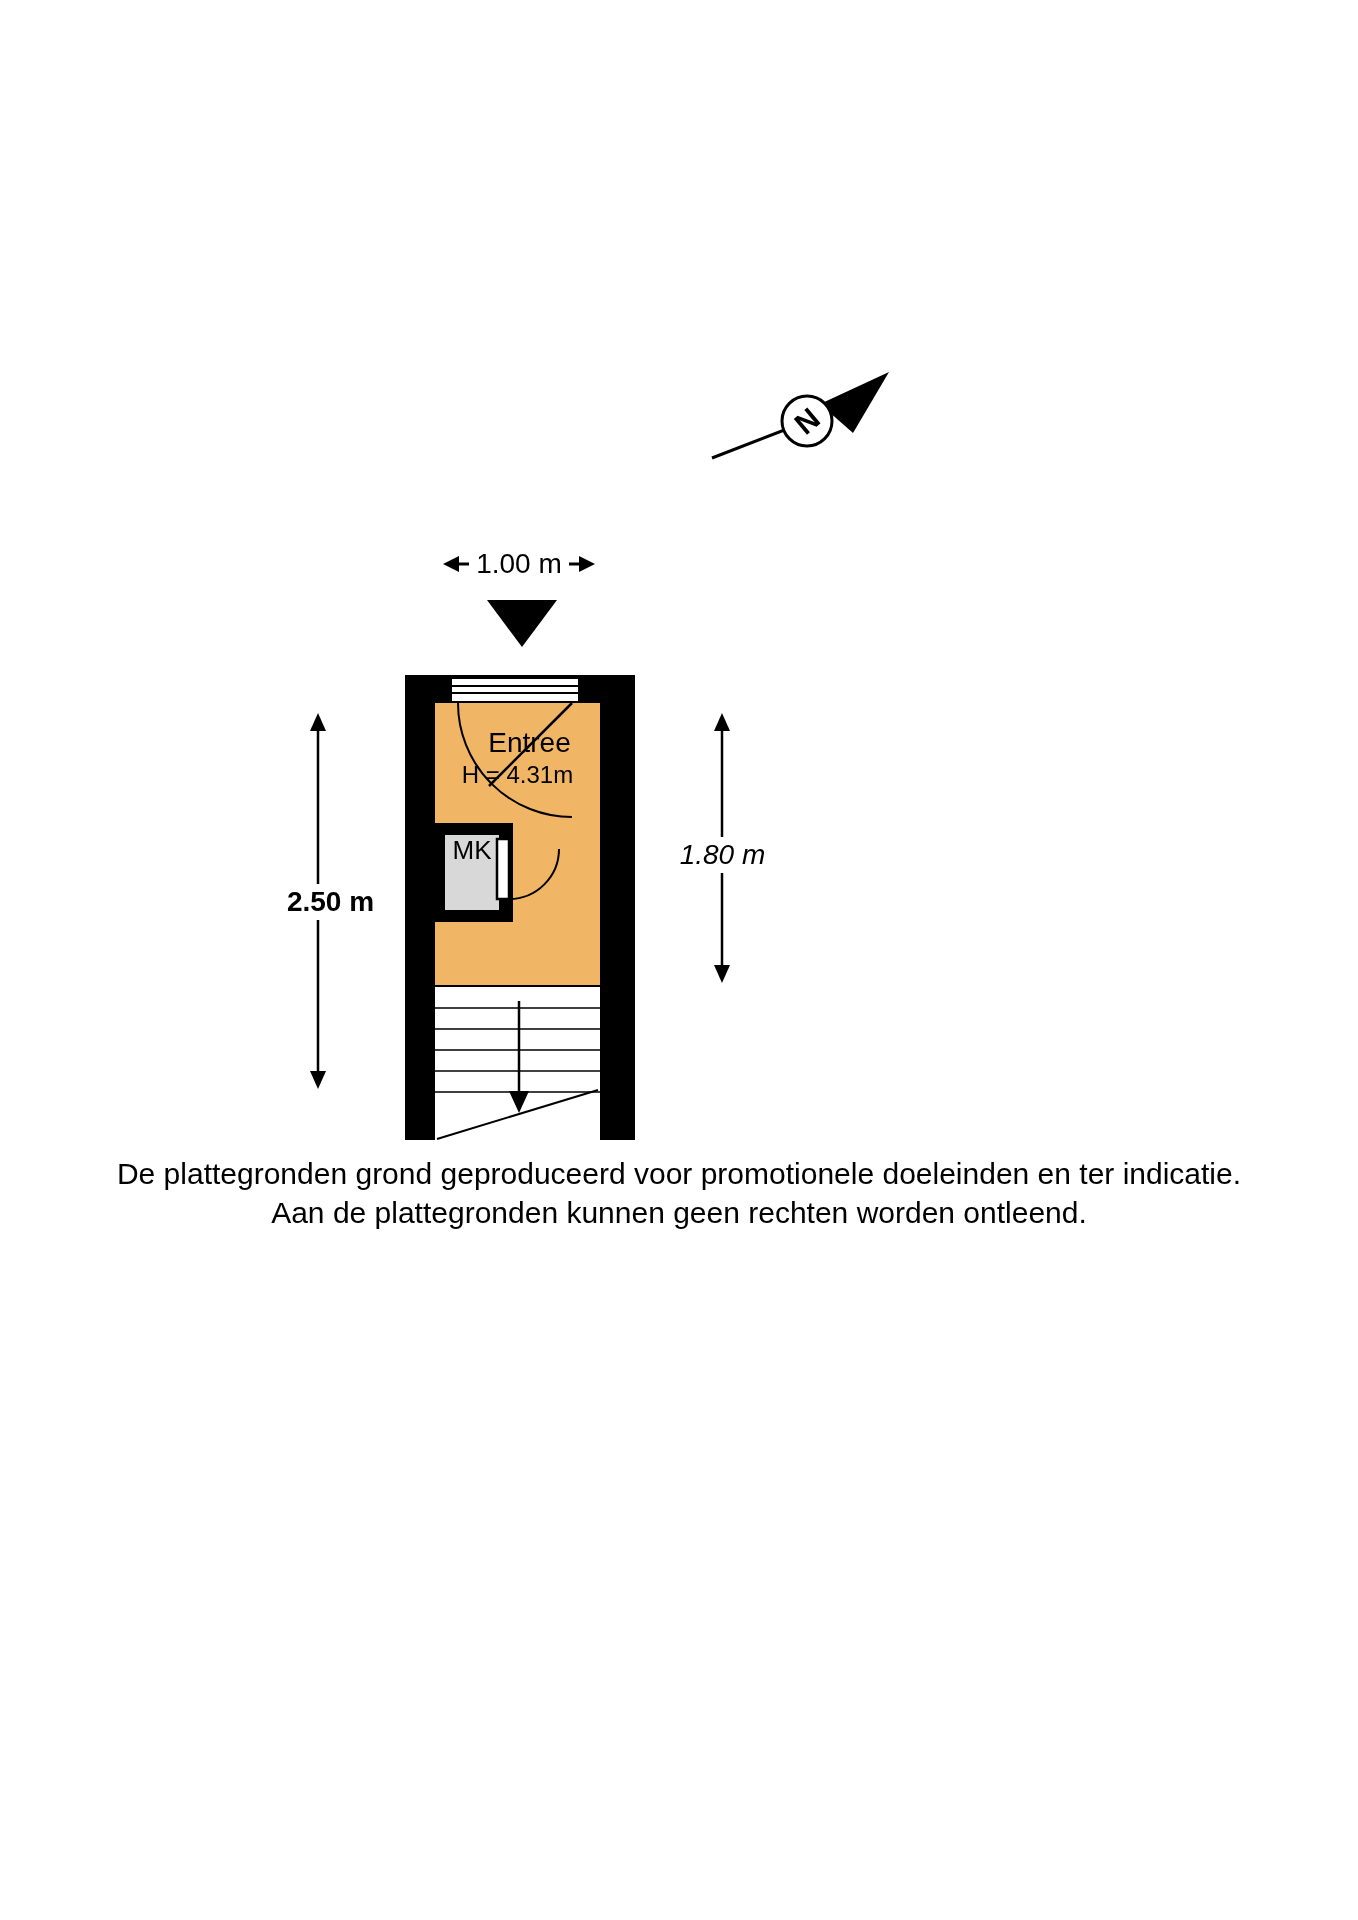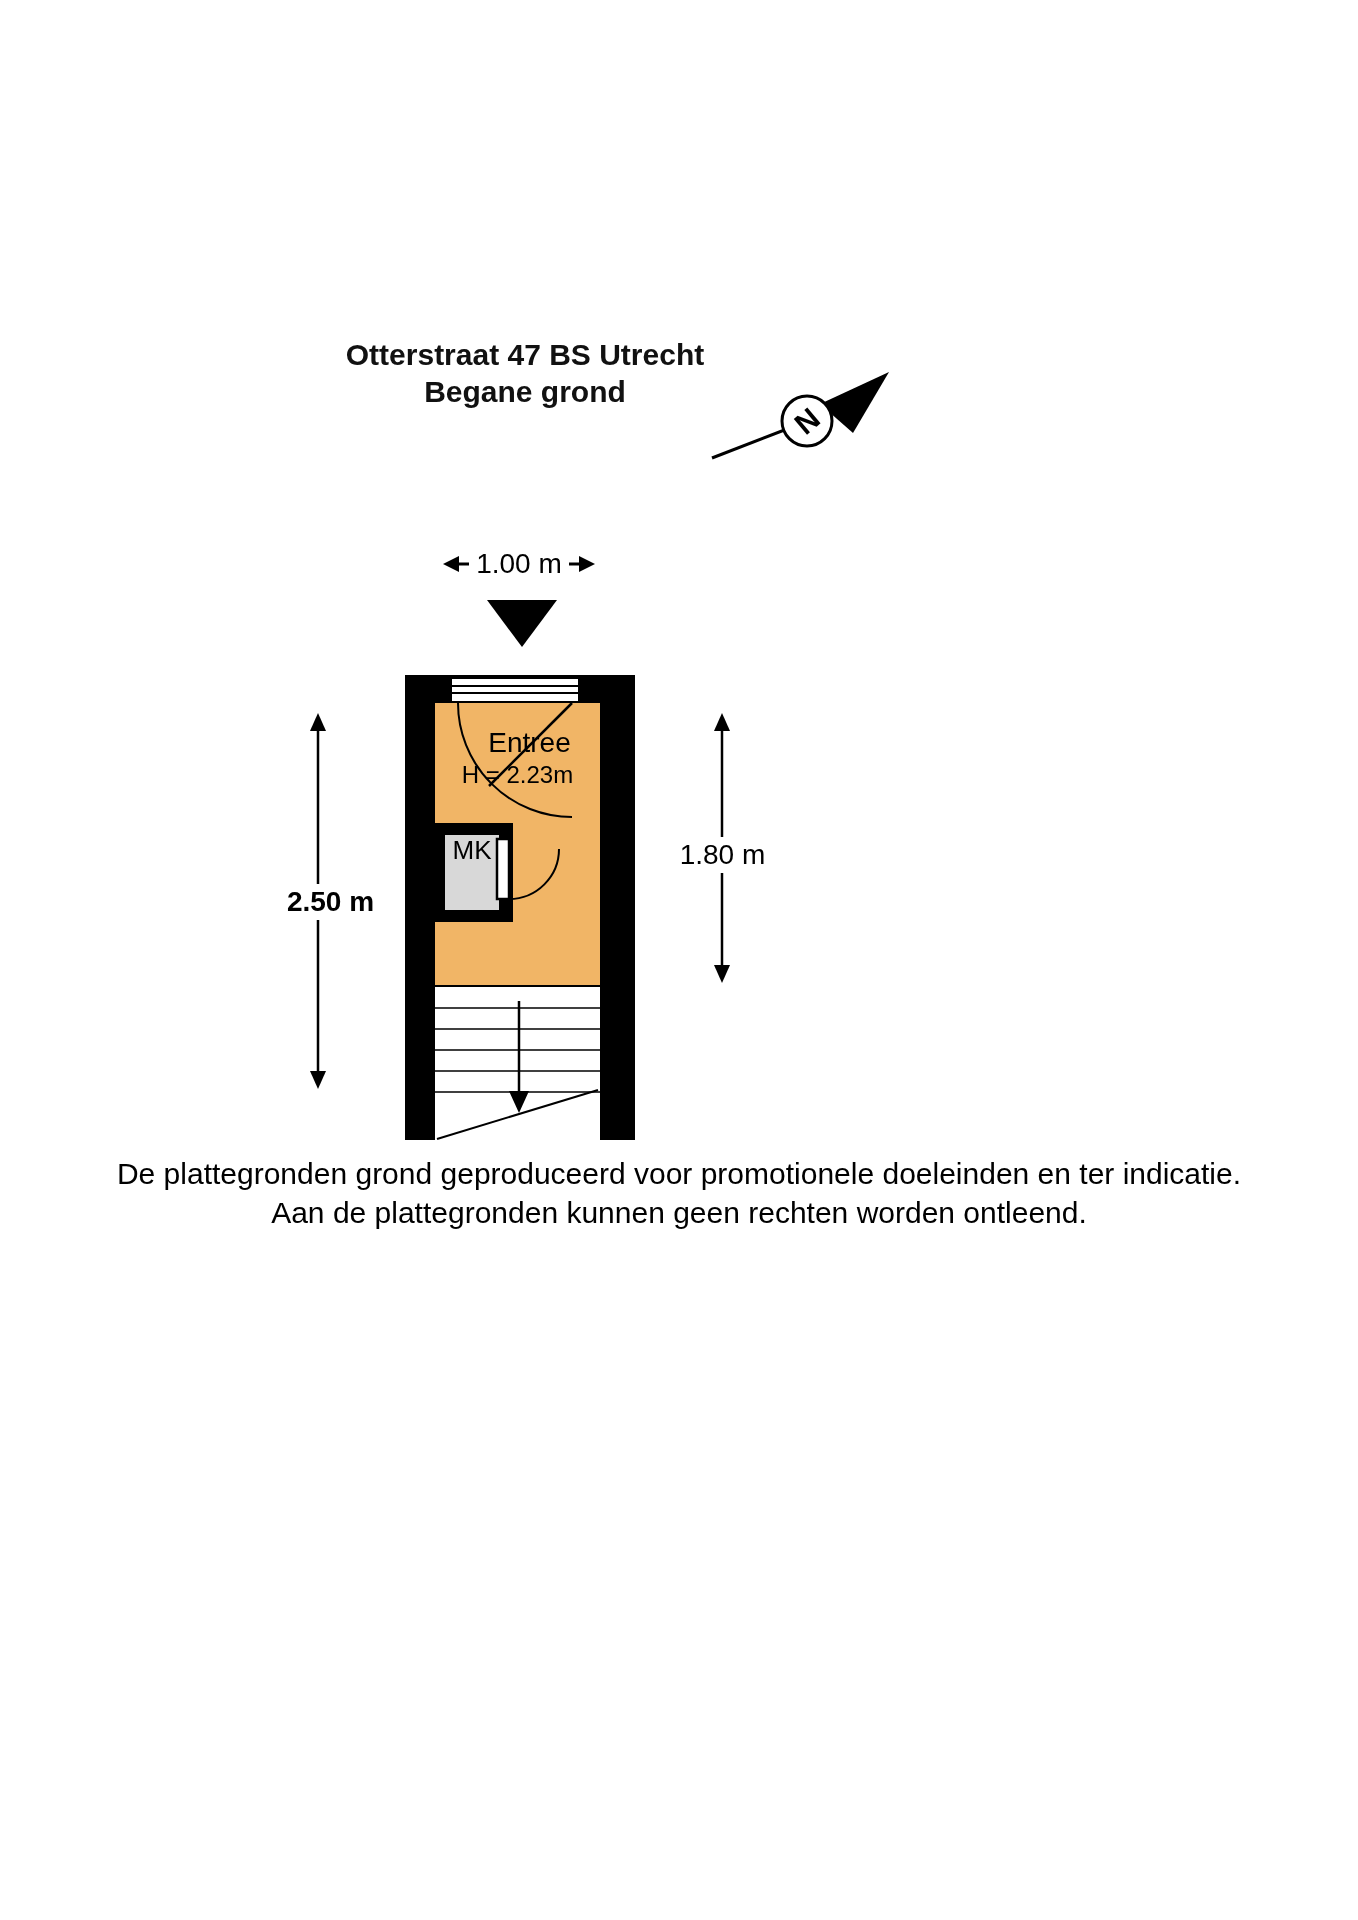--- a/index.html
+++ b/index.html
@@ -81,37 +81,33 @@
   }
 
   
   .dim-left-arrow  { position: absolute; left: 306px; top: 713px; }
   .dim-right-arrow { position: absolute; left: 710px; top: 713px; }
   .dim-v-label {
     position: absolute; width: 97px; text-align: center;
     font-size: 28px; background: #fff; padding: 2px 0;
   }
   .dim-left-label  { left: 282px; top: 884px; font-weight: bold; }
-  .dim-right-label { left: 674px; top: 837px; }
+  .dim-right-label { left: 674px; top: 837px; font-style: italic; }
 
   
   .disclaimer {
     position: absolute; left: 0; top: 1154px; width: 1358px;
     text-align: center; font-size: 30px; line-height: 39px;
   }
 </style>
 </head>
 <body>
 
 <div class="page">
 
-  <div class="title">
-    <div>Otterstraat 47 BS Utrecht</div>
-    <div>Begane grond</div>
-  </div>
 
   <div class="compass">
     <svg width="182" height="98" viewBox="0 0 182 98">
       <line x1="2" y1="90" x2="90" y2="56" stroke="#000" stroke-width="3"></line>
       <polygon points="179,4 110,36 143,65" fill="#000"></polygon>
       <circle cx="97" cy="53" r="25" fill="#fff" stroke="#000" stroke-width="3"></circle>
       <text x="97" y="53" transform="rotate(-40 97 53)" font-size="30" font-weight="bold" text-anchor="middle" dominant-baseline="central" font-family="Liberation Sans, sans-serif">N</text>
     </svg>
   </div>
 
@@ -157,21 +153,21 @@
     </div>
 
     <svg class="arcs" width="230" height="465" viewBox="0 0 230 465">
       <line x1="167" y1="28" x2="84" y2="111" stroke="#000" stroke-width="2.5"></line>
       <path d="M 53 28 A 114 114 0 0 0 167 142" fill="none" stroke="#000" stroke-width="2"></path>
       <rect x="92" y="164" width="12" height="60" fill="#fff" stroke="#000" stroke-width="2.5"></rect>
       <path d="M 104 224 A 50 50 0 0 0 154 174" fill="none" stroke="#000" stroke-width="2"></path>
     </svg>
 
     <div class="room-label">Entree</div>
-    <div class="room-height">H = 2.23m</div>
+    <div class="room-height">H = 4.31m</div>
     <div class="mk-label">MK</div>
   </div>
 
   <div class="dim-left-arrow">
     <svg width="24" height="376" viewBox="0 0 24 376">
       <line x1="12" y1="14" x2="12" y2="362" stroke="#000" stroke-width="2.5"></line>
       <polygon points="12,0 4,18 20,18" fill="#000"></polygon>
       <polygon points="12,376 4,358 20,358" fill="#000"></polygon>
     </svg>
   </div>

